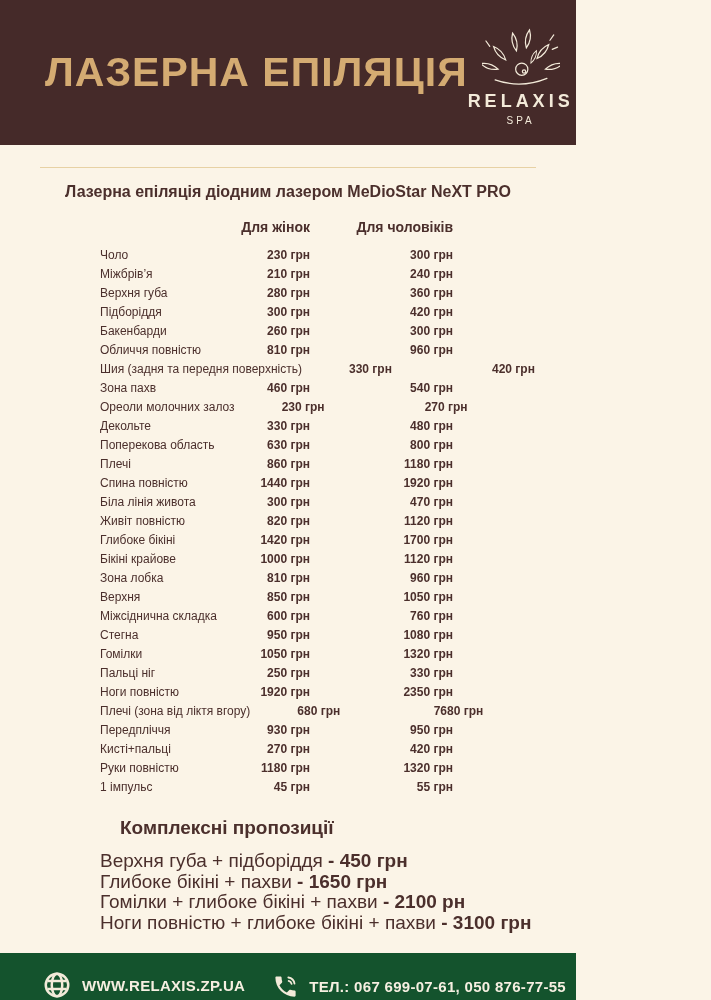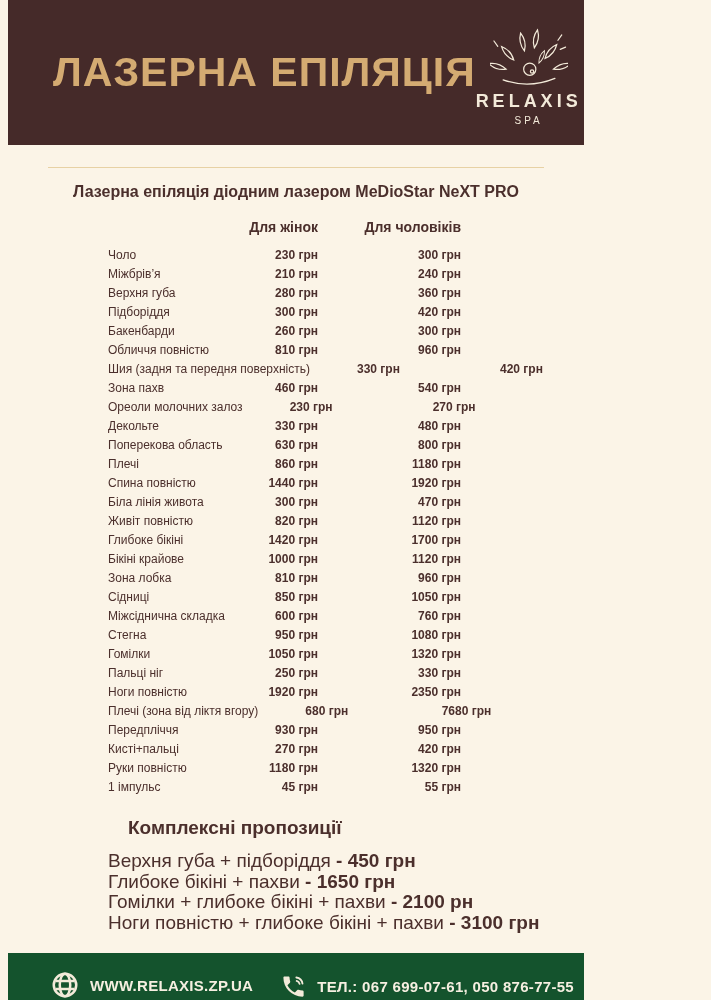--- a/index.html
+++ b/index.html
@@ -1,21 +1,21 @@
 <!DOCTYPE html>
 <html><head>
 <meta charset="utf-8">
 <style>
   html,body{margin:0;padding:0;}
   body{
     width:711px;height:1000px;
     font-family:"Liberation Sans", sans-serif;
     background:#fbf4e7;
   }
-  .page{display:flex;flex-direction:column;width:576px;height:1000px;overflow:hidden;padding-left:8px;}
+  .page{display:flex;flex-direction:column;width:576px;height:1000px;overflow:hidden;}
 
   
   .header{
     flex:none;height:145px;background:#452a29;
     display:flex;align-items:center;justify-content:space-between;
     padding:0 46px 0 45px;box-sizing:border-box;
   }
   .page-title{
     margin:0;color:#d4ab72;font-size:41px;font-weight:bold;
     letter-spacing:1px;line-height:1;white-space:nowrap;
@@ -198,21 +198,21 @@
     <div class="cell price men">1120 грн</div>
   </div>
 
   <div class="trow">
     <div class="cell label">Зона лобка</div>
     <div class="cell price women">810 грн</div>
     <div class="cell price men">960 грн</div>
   </div>
 
   <div class="trow">
-    <div class="cell label">Сідниці</div>
+    <div class="cell label">Верхня</div>
     <div class="cell price women">850 грн</div>
     <div class="cell price men">1050 грн</div>
   </div>
 
   <div class="trow">
     <div class="cell label">Міжсіднична складка</div>
     <div class="cell price women">600 грн</div>
     <div class="cell price men">760 грн</div>
   </div>
 

